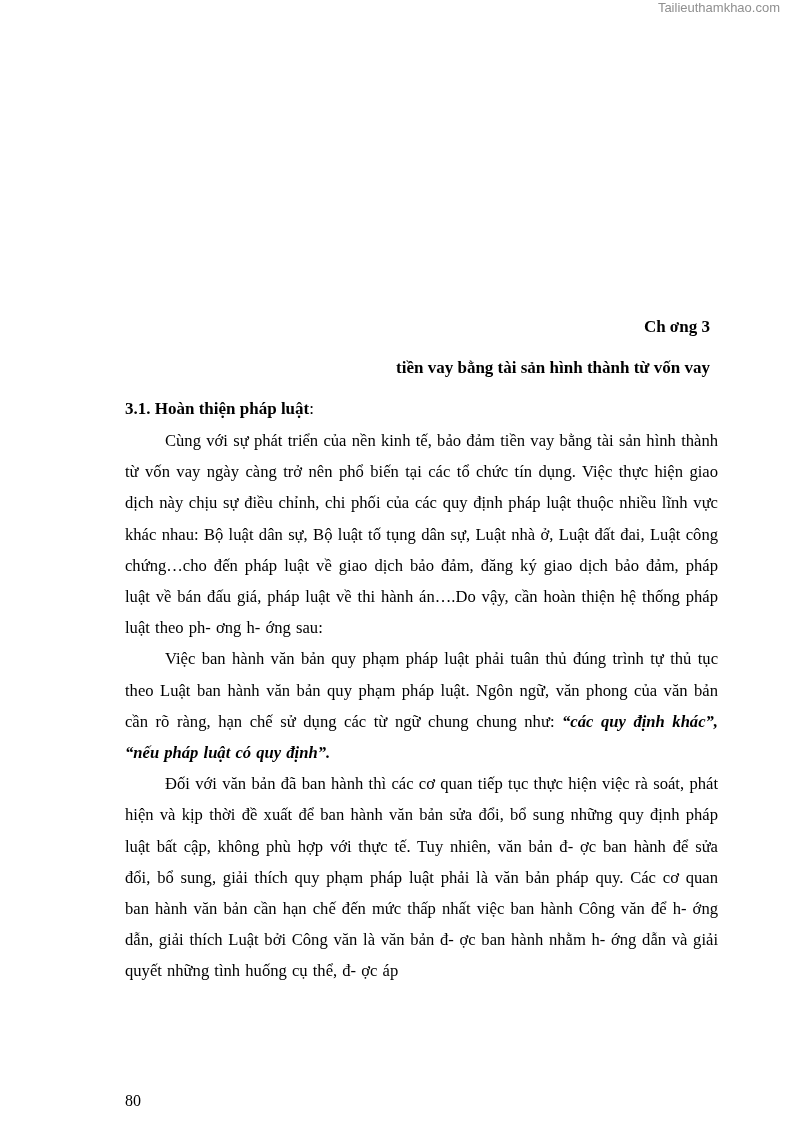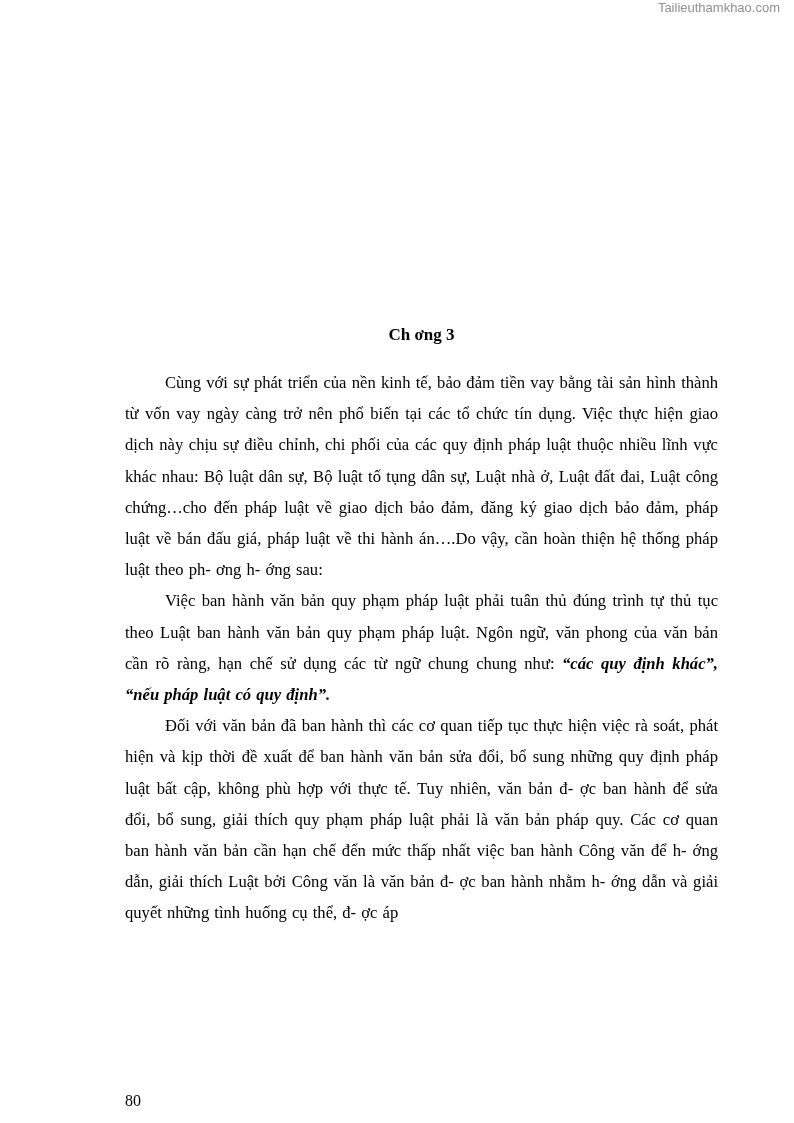--- a/index.html
+++ b/index.html
@@ -23,25 +23,25 @@
     font-size: 13px;
     color: #8f8f8f;
   }
   .content {
     position: absolute;
     left: 125px;
     top: 302px;
     width: 593px;
   }
   .heading {
-    text-align: center;
+    text-align: right;
     font-weight: bold;
     font-size: 17px;
     line-height: 33px;
-    margin: 16px;
+    margin: 8px;
   }
   .section-heading {
     font-size: 17px;
     line-height: 33px;
     margin: 0;
   }
   .section-heading b {
     font-weight: bold;
   }
   .para {
@@ -71,21 +71,23 @@
 
 <div class="doc-page">
 
   <div class="watermark">Tailieuthamkhao.com</div>
 
   <div class="content">
 
     <h2 class="heading">Ch ơng 3</h2>
 
 
+    <h2 class="heading">tiền vay bằng tài sản hình thành từ vốn vay</h2>
 
+    <p class="section-heading"><b>3.1.  Hoàn thiện pháp luật</b><span>:</span></p>
 
     <p class="para">Cùng với sự phát triển của nền kinh tế, bảo đảm tiền vay bằng tài sản hình thành từ vốn vay ngày càng trở nên phổ biến tại các tổ chức tín dụng. Việc thực hiện giao dịch này chịu sự điều chỉnh, chi phối của các quy định pháp luật thuộc nhiều lĩnh vực khác nhau: Bộ luật dân sự, Bộ luật tố tụng dân sự, Luật nhà ở, Luật đất đai, Luật công chứng…cho đến pháp luật về giao dịch bảo đảm, đăng ký giao dịch bảo đảm, pháp luật về bán đấu giá, pháp luật về thi hành án….Do vậy, cần hoàn thiện hệ thống pháp luật theo ph- ơng h- ớng sau:</p>
 
     <p class="para"><span>Việc ban hành văn bản quy phạm pháp luật phải tuân thủ đúng trình tự thủ tục theo Luật ban hành văn bản quy phạm pháp luật. Ngôn ngữ, văn phong của văn bản cần rõ ràng, hạn chế sử dụng các từ ngữ chung chung như: </span><span class="bold-italic">“các quy định khác”, “nếu pháp luật có quy định”.</span></p>
 
     <p class="para">Đối với văn bản đã ban hành thì các cơ quan tiếp tục thực hiện việc rà soát, phát hiện và kịp thời đề xuất để ban hành văn bản sửa đổi, bổ sung những quy định pháp luật bất cập, không phù hợp với thực tế. Tuy nhiên, văn bản đ- ợc ban hành để sửa đổi, bổ sung, giải thích quy phạm pháp luật phải là văn bản pháp quy. Các cơ quan ban hành văn bản cần hạn chế đến mức thấp nhất việc ban hành Công văn để h- ớng dẫn, giải thích Luật bởi Công văn là văn bản đ- ợc ban hành nhằm h- ớng dẫn và giải quyết những tình huống cụ thể, đ- ợc áp</p>
 
   </div>
 
   <div class="page-number">80</div>

